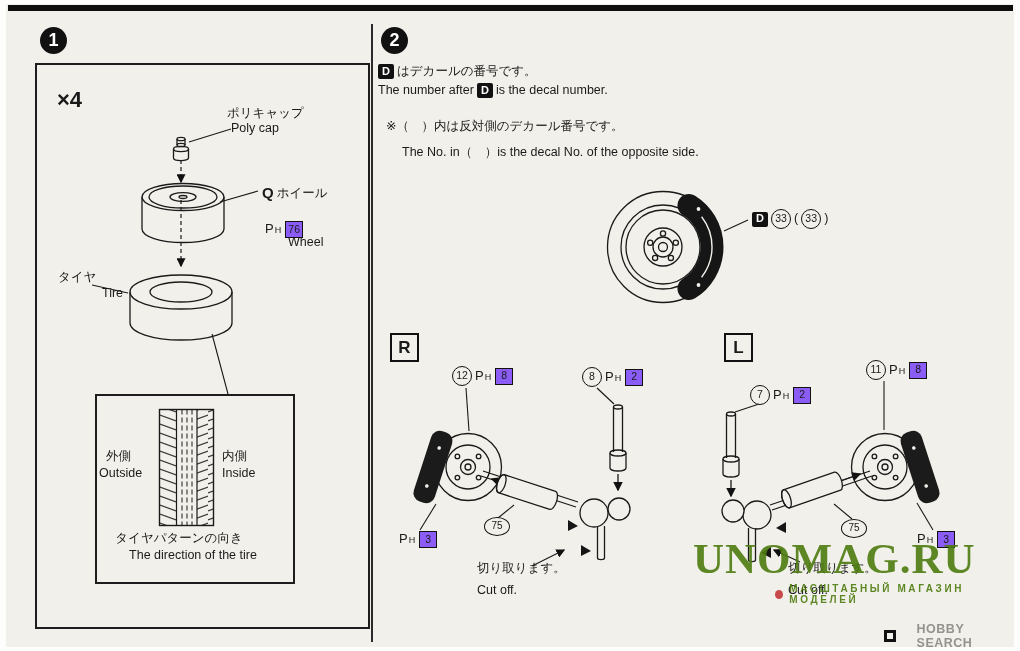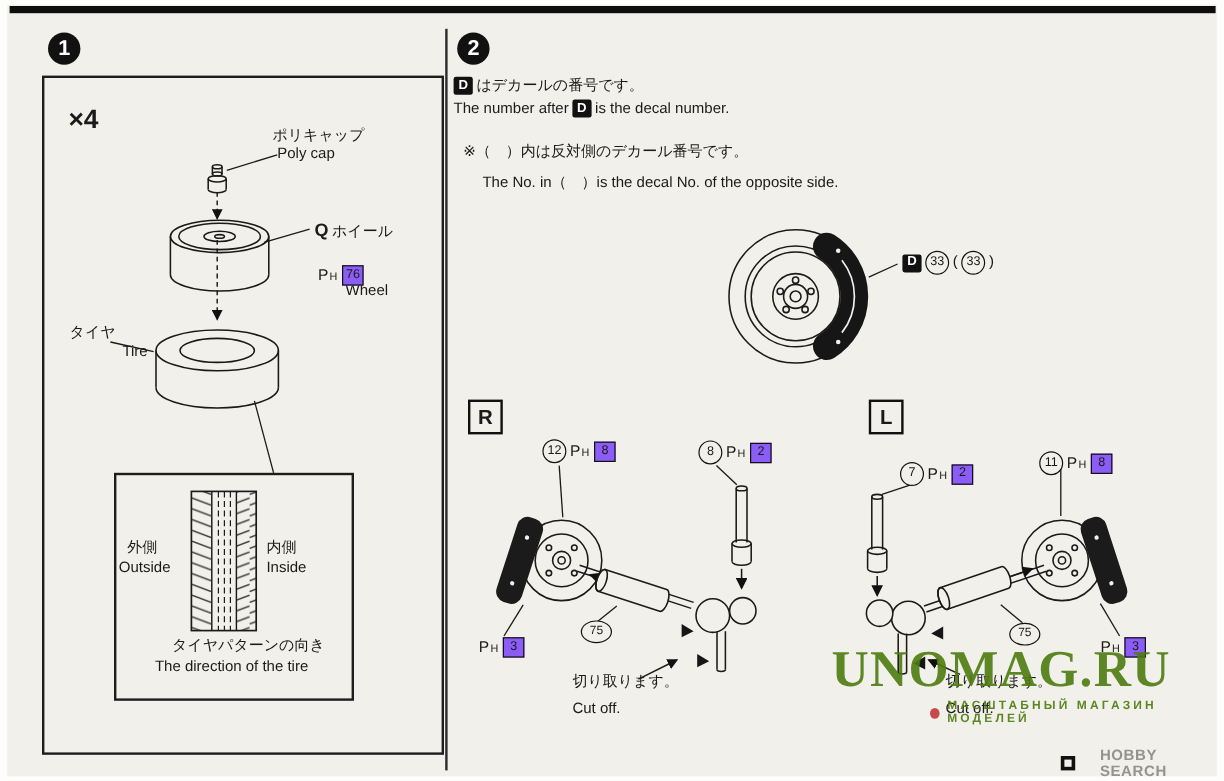--- a/index.html
+++ b/index.html
@@ -259,21 +259,21 @@
     <span class="boxnum">76</span>
   </div>
 
   <div class="lbl" style="left:58px;top:270px;">タイヤ</div>
   <div class="lbl" style="left:58px;top:286px;margin-left:44px;">Tire</div>
 
   <div class="lbl" style="left:106px;top:449px;">外側</div>
   <div class="lbl" style="left:99px;top:466px;">Outside</div>
   <div class="lbl" style="left:222px;top:449px;">内側</div>
   <div class="lbl" style="left:222px;top:466px;">Inside</div>
-  <div class="lbl ctr" style="left:109px;top:531px;width:196px;">タイヤパターンの向き</div>
+  <div class="lbl ctr" style="left:81px;top:531px;width:196px;">タイヤパターンの向き</div>
   <div class="lbl ctr" style="left:95px;top:548px;width:196px;">The direction of the tire</div>
 
   <div class="lbl row" style="left:378px;top:64px;">
     <span class="dbox">D</span>
     <span>はデカールの番号です。</span>
   </div>
   <div class="lbl row" style="left:378px;top:83px;">
     <span>The number after</span>
     <span class="dbox">D</span>
     <span>is the decal number.</span>
@@ -326,21 +326,21 @@
   <div class="lbl" style="left:477px;top:583px;">Cut off.</div>
 
   <div class="lbl row" style="left:750px;top:385px;">
     <span class="circnum">7</span>
     <span class="ph">
         <span>P</span>
         <span class="h">H</span>
       </span>
     <span class="boxnum">2</span>
   </div>
-  <div class="lbl row" style="left:866px;top:360px;margin-top:16px;">
+  <div class="lbl row" style="left:866px;top:360px;">
     <span class="circnum">11</span>
     <span class="ph">
         <span>P</span>
         <span class="h">H</span>
       </span>
     <span class="boxnum">8</span>
   </div>
   <div class="lbl row" style="left:917px;top:531px;">
     <span class="ph">
         <span>P</span>

